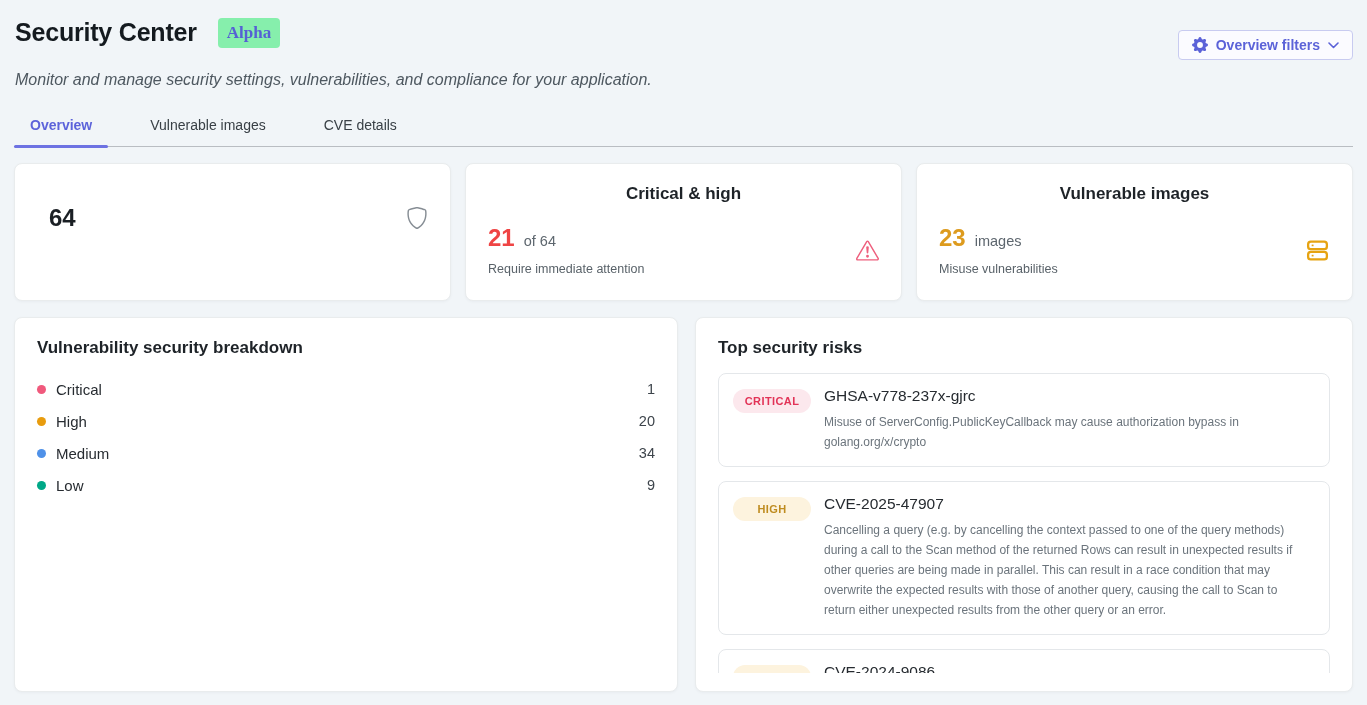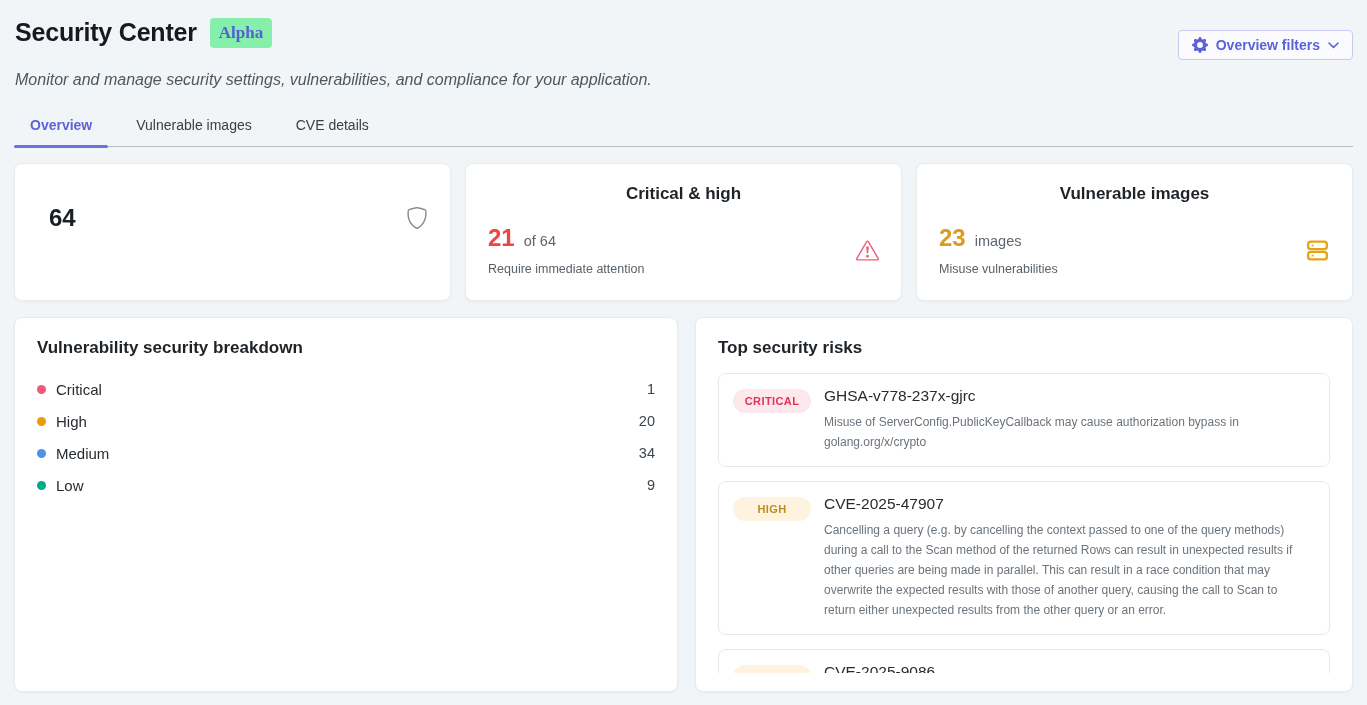--- a/index.html
+++ b/index.html
@@ -7,38 +7,38 @@
   body {
     background: #f1f5f8;
     font-family: "Liberation Sans", sans-serif;
     color: #1a1f24;
     overflow: hidden;
   }
   .page { padding: 16px 14px 0 14px; position: relative; }
 
   
   .header-row { display: flex; align-items: flex-start; justify-content: space-between; }
-  .title-wrap { display: flex; align-items: center; gap: 13px; padding-left: 1px; }
+  .title-wrap { display: flex; align-items: center; gap: 21px; padding-left: 1px; }
   h1.page-title { font-size: 25px; font-weight: 700; color: #141a1f; letter-spacing: -0.2px; }
   .alpha-badge {
     background: #86efac; color: #5560d4; font-size: 17px; font-weight: 600;
     padding: 5px 9px; border-radius: 4px; margin-top: 2px; font-family: Liberation Serif, serif;
   }
   .config-btn {
     display: flex; align-items: center; gap: 8px;
     background: #fbfbff; border: 1px solid #c8cbf0; border-radius: 4px;
     color: #5b62d8; font-family: inherit; font-size: 14px; font-weight: 700;
     height: 30px; padding: 0 13px; margin-top: 14px; cursor: pointer;
   }
   .config-btn svg { display: block; }
   .subtitle { margin-top: 11px; font-size: 16px; color: #4e5860; padding-left: 1px; font-style: italic; }
 
   
   .tabs {
-    display: flex; gap: 12px; margin-top: 18px;
+    display: flex; gap: 26px; margin-top: 18px;
     border-bottom: 1px solid #b9bdc2;
   }
   .tab {
     position: relative; padding: 10px 16px 13px 16px;
     font-size: 14px; color: #394046; cursor: pointer; white-space: nowrap;
   }
   .tab.active { color: #5c63da; font-weight: 700; }
   .tab.active::after {
     content: ""; position: absolute; left: 0; right: 0; bottom: -2px;
     height: 3px; background: #6d72e2; border-radius: 2px;
@@ -226,21 +226,21 @@
           <span class="sev sev-high">HIGH</span>
           <div class="risk-content">
             <div class="risk-id">CVE-2025-47907</div>
             <div class="risk-desc">Cancelling a query (e.g. by cancelling the context passed to one of the query methods) during a call to the Scan method of the returned Rows can result in unexpected results if other queries are being made in parallel. This can result in a race condition that may overwrite the expected results with those of another query, causing the call to Scan to return either unexpected results from the other query or an error.</div>
           </div>
         </div>
 
         <div class="risk-card">
           <span class="sev sev-high">HIGH</span>
           <div class="risk-content">
-            <div class="risk-id">CVE-2025-9086</div>
+            <div class="risk-id">CVE-2024-9086</div>
 
           </div>
         </div>
 
       </div>
     </div>
   </div>
 </div>
 
 </body></html>

